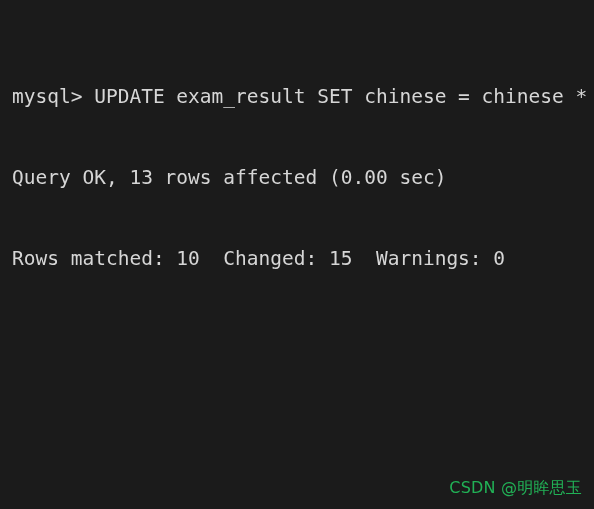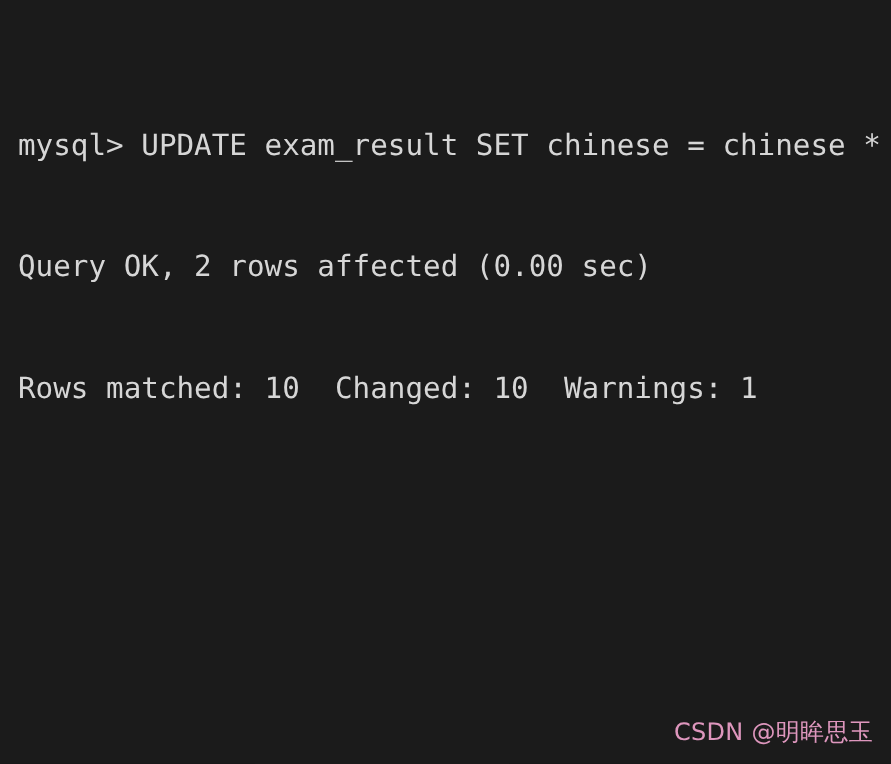--- a/index.html
+++ b/index.html
@@ -32,37 +32,37 @@
     white-space: pre;
     color: #d6d6d6;
   }
   .line.blank {
     height: 27px;
   }
   .watermark {
     position: absolute;
     right: 12px;
     bottom: 8px;
-    color: #f9a8d4;
+    color: #22c55e;
     font-family: "DejaVu Sans", "Liberation Sans", sans-serif;
     font-size: 16px;
     letter-spacing: 0.2px;
     white-space: pre;
     opacity: 0.88;
   }
 </style>
 </head>
 <body>
 
 <div id="terminal">
   <div class="screen">
 
     <div class="line">mysql&gt; UPDATE exam_result SET chinese = chinese * 2;</div>
-    <div class="line">Query OK, 2 rows affected (0.00 sec)</div>
-    <div class="line">Rows matched: 10  Changed: 10  Warnings: 1</div>
+    <div class="line">Query OK, 13 rows affected (0.00 sec)</div>
+    <div class="line">Rows matched: 10  Changed: 15  Warnings: 0</div>
     <div class="line blank">&nbsp;</div>
 
     
     
     
 
     
 
     
     

